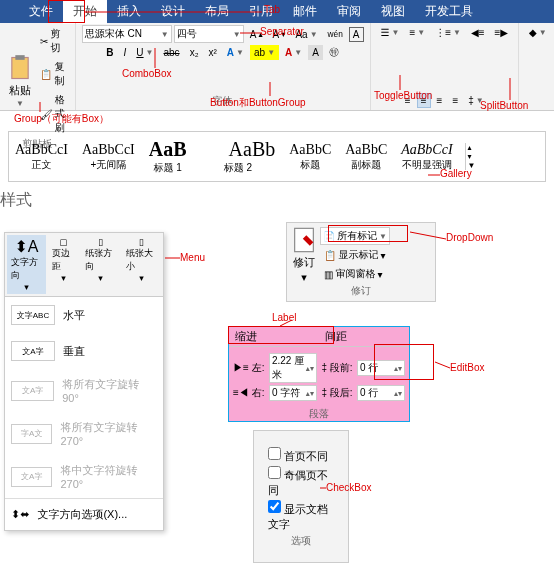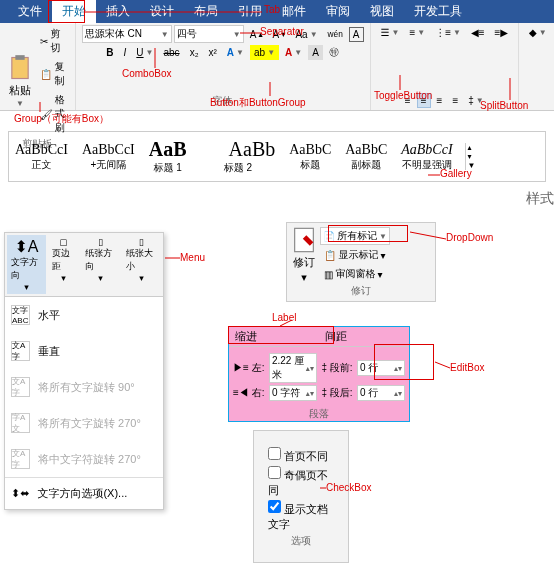--- a/index.html
+++ b/index.html
@@ -1,39 +1,39 @@
 <!DOCTYPE html>
 <html><head>
 <meta charset="utf-8">
 <style>
 *{box-sizing:border-box;margin:0;padding:0;font-family:"Microsoft YaHei",sans-serif}
 body{width:554px;height:563px;background:#fff;font-size:11px;position:relative}
-.ribbon{background:#2b579a;color:#fff;height:23px;display:flex;align-items:center;padding-left:8px}
+.ribbon{background:#2b579a;color:#fff;height:23px;display:flex;align-items:center;padding-left:19px}
 .tab{padding:4px 10px;cursor:pointer;font-size:12px}
-.tab.active{background:#fff;color:#0369a1}
+.tab.active{background:#fff;color:#404040}
 .toolbar{background:#f3f3f3;border-bottom:1px solid #ccc;display:flex;height:88px}
 .group{border-right:1px solid #ddd;padding:2px 6px;display:flex;flex-direction:column;justify-content:space-between;align-items:center}
 .group-label{font-size:10px;color:#666;text-align:center;margin-top:auto}
 .vstack{display:flex;flex-direction:column;gap:1px}
 .hstack{display:flex;gap:2px;align-items:center}
 .btn{border:1px solid transparent;padding:1px 3px;font-size:10px;cursor:pointer;display:inline-flex;align-items:center;gap:2px;background:transparent}
 .combo{border:1px solid #ccc;background:#fff;padding:1px 2px;font-size:10px;display:flex;align-items:center;justify-content:space-between;min-width:70px}
 .dd{font-size:8px;color:#666}
 .big-icon{width:28px;height:28px}
 .annotation{position:absolute;color:#d00;font-size:10px;pointer-events:none;z-index:100}
 .ann-box{position:absolute;border:1px solid #d00;pointer-events:none;z-index:99}
 .gallery{margin:20px 8px 8px 8px;border:1px solid #ccc;padding:4px;display:flex;gap:10px;align-items:center}
 .gitem{text-align:center;font-size:10px;cursor:pointer;padding:2px}
 .gitem .sample{font-size:14px;font-family:serif}
 .menu-panel{position:absolute;left:4px;top:232px;width:160px;background:#fff;border:1px solid #ccc;box-shadow:2px 2px 5px rgba(0,0,0,0.2)}
 .menu-top{background:#f3f3f3;display:flex;padding:2px;gap:2px;border-bottom:1px solid #ccc}
 .menu-top .mbtn{display:flex;flex-direction:column;align-items:center;font-size:9px;padding:2px 4px;cursor:pointer}
 .menu-item{display:flex;align-items:center;gap:8px;padding:8px 6px;font-size:11px;cursor:pointer}
 .menu-item.disabled{color:#aaa}
-.menu-icon{width:19px;height:20px;border:1px solid #ccc;font-size:8px;display:flex;align-items:center;justify-content:center}
+.menu-icon{width:44px;height:20px;border:1px solid #ccc;font-size:8px;display:flex;align-items:center;justify-content:center}
 .revise{position:absolute;left:286px;top:222px;width:150px;background:#f3f3f3;border:1px solid #ccc;padding:3px}
 .indent{position:absolute;left:228px;top:326px;width:182px;background:#f9a8d4;border:1px solid #0ea5e9}
 .indent-head{display:flex;border-bottom:1px solid #ccc}
 .indent-head div{flex:1;padding:2px 6px;font-size:11px}
 .indent-body{padding:4px;font-size:10px}
 .spin{border:1px solid #ccc;background:#fff;padding:0 2px;width:48px;display:inline-flex;justify-content:space-between;align-items:center}
 .checks{position:absolute;left:253px;top:430px;width:96px;background:#f3f3f3;border:1px solid #ccc;padding:14px;font-size:11px}
 .checks label{display:block;margin:2px 0}
 svg{display:block}
 </style>
@@ -171,21 +171,21 @@
     <div class="gitem">
       <div class="sample">AaBbC</div>
       <div>副标题</div>
     </div>
     <div class="gitem">
       <div class="sample" style="font-style: italic;">AaBbCcI</div>
       <div>不明显强调</div>
     </div>
     <div style="font-size: 8px; border-left: 1px solid rgb(204, 204, 204); padding: 0px 2px;">▴<br>▾<br>▼</div>
   </div>
-<div style="text-align:right;font-size:14px;color:#666">样式</div>
+<div style="text-align:left;font-size:16px;color:#666">样式</div>
 
 <div class="menu-panel">
   <div class="menu-top">
     <div class="mbtn" style="background:#d0e0f0"><span style="font-size:16px">⬍A</span><span>文字方向</span>▾</div>
     <div class="mbtn"><span>▢</span><span>页边距</span>▾</div>
     <div class="mbtn"><span>▯</span><span>纸张方向</span>▾</div>
     <div class="mbtn"><span>▯</span><span>纸张大小</span>▾</div>
   </div>
   <div id="menu-items">
       <div class="menu-item">

